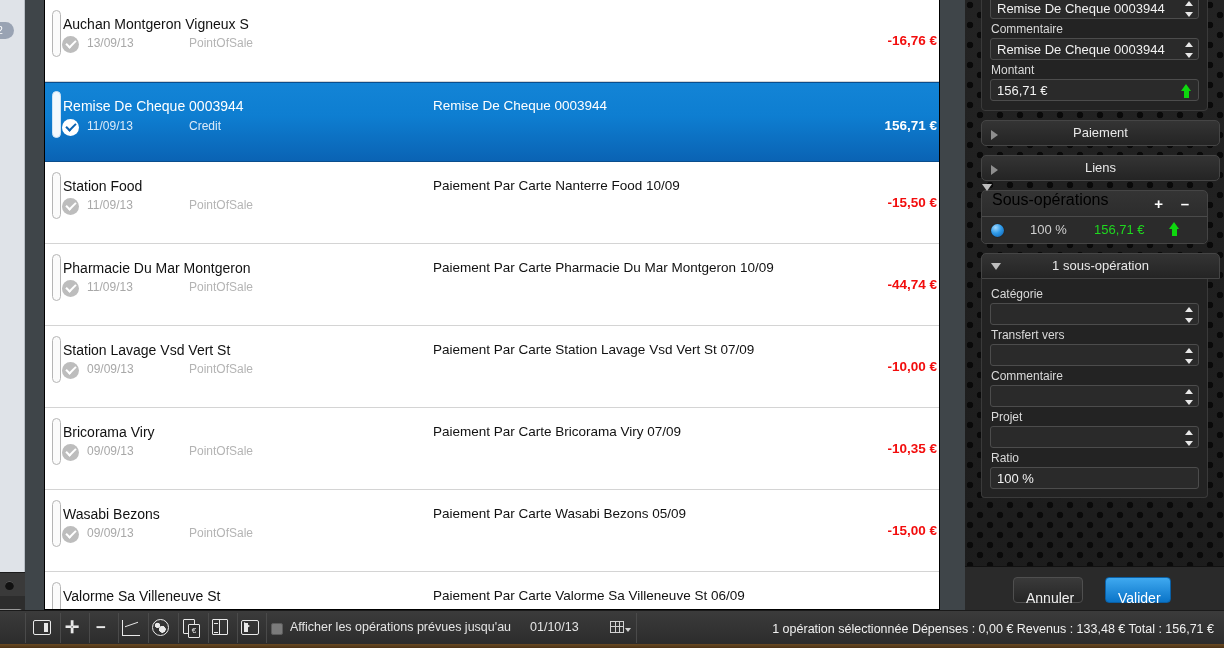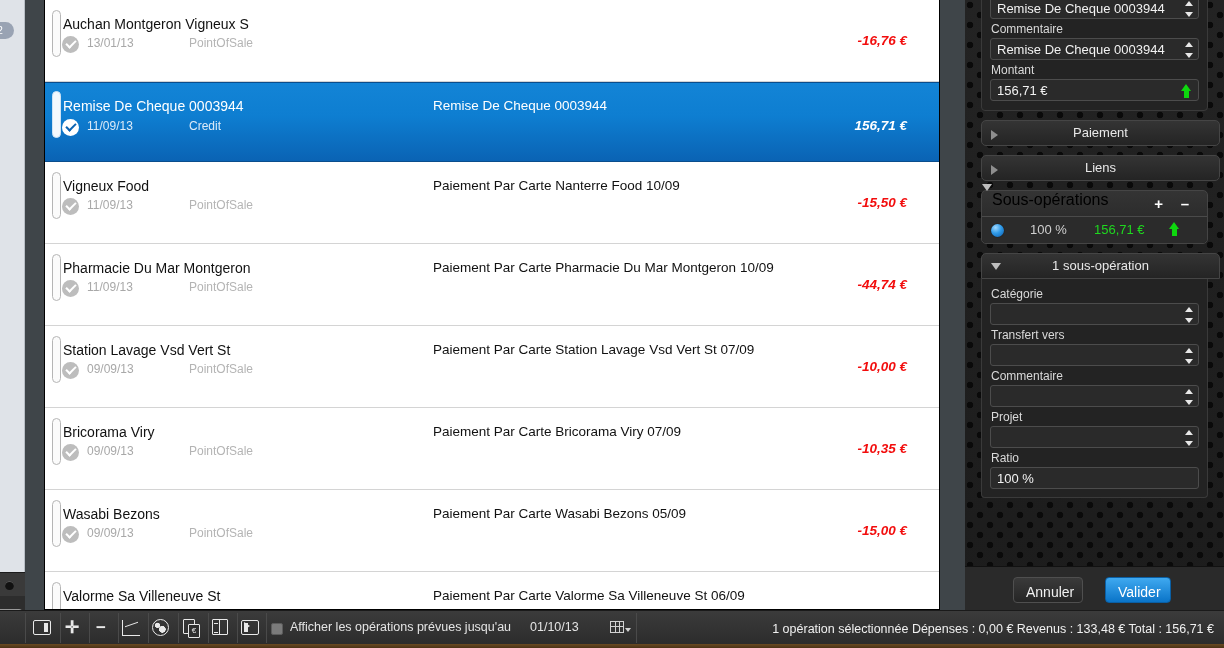--- a/index.html
+++ b/index.html
@@ -125,23 +125,23 @@
   .op-row.selected .op-date,
   .op-row.selected .op-mode { color:#dcebf8; }
 
   .op-comment {
     position:absolute; left:388px; top:16px;
     font-size:13.5px; color:#111; white-space:nowrap;
   }
   .op-row.selected .op-comment { color:#ffffff; top:15px; }
 
   .op-amount {
-    position:absolute; right:32px; top:33px;
+    position:absolute; right:2px; top:33px;
     font-size:13.5px; font-weight:bold;
-    color:#f20d0d; white-space:nowrap;font-style:italic;
+    color:#f20d0d; white-space:nowrap;
   }
   .op-row.selected .op-amount { color:#ffffff; top:35px; font-weight:bold; }
 
   
   .rpanel {
     position:absolute; left:965px; top:0; width:259px; height:610px;
     background-color:#1e1e1e;
     background-image:
       radial-gradient(circle at 5px 5px, #0a0a0a 3.0px, rgba(0,0,0,0) 3.6px),
       radial-gradient(circle at 15px 15px, #0a0a0a 3.0px, rgba(0,0,0,0) 3.6px),
@@ -292,21 +292,21 @@
     border-top:1px solid #111;
   }
   .btn {
     position:absolute; top:10px;
     height:26px; border-radius:4px;
     font-size:14px; line-height:24px;
     text-align:center;
     border:1px solid #4f4f4f;
     background:linear-gradient(#3a3a3a,#252525);
     color:#f0f0f0;
-    padding:2px 12px;
+    padding:8px 12px;
   }
   .btn.cancel { left:48px; width:70px; }
   .btn.ok {
     left:140px; width:66px;
     background:linear-gradient(#3fa9f0,#0a74c8);
     border:1px solid #0a5fa4;
     color:#ffffff;
   }
 
   
@@ -436,36 +436,36 @@
   </div>
   <div class="partial-btn">er</div>
 
   <div class="frame"></div>
 
   <div class="oplist" id="oplist">
       <div class="op-row first">
         <div class="handle"></div>
         <div class="op-title">Auchan Montgeron Vigneux S</div>
         <div class="check"></div>
-        <div class="op-date">13/01/13</div>
+        <div class="op-date">13/09/13</div>
         <div class="op-mode">PointOfSale</div>
         <div class="op-amount">-16,76 €</div>
       </div>
       <div class="op-row selected">
         <div class="handle"></div>
         <div class="op-title">Remise De Cheque 0003944</div>
         <div class="check"></div>
         <div class="op-date">11/09/13</div>
         <div class="op-mode">Credit</div>
         <div class="op-comment">Remise De Cheque 0003944</div>
         <div class="op-amount">156,71 €</div>
       </div>
       <div class="op-row">
         <div class="handle"></div>
-        <div class="op-title">Vigneux Food</div>
+        <div class="op-title">Station Food</div>
         <div class="check"></div>
         <div class="op-date">11/09/13</div>
         <div class="op-mode">PointOfSale</div>
         <div class="op-comment">Paiement Par Carte Nanterre Food 10/09</div>
         <div class="op-amount">-15,50 €</div>
       </div>
       <div class="op-row">
         <div class="handle"></div>
         <div class="op-title">Pharmacie Du Mar Montgeron</div>
         <div class="check"></div>

